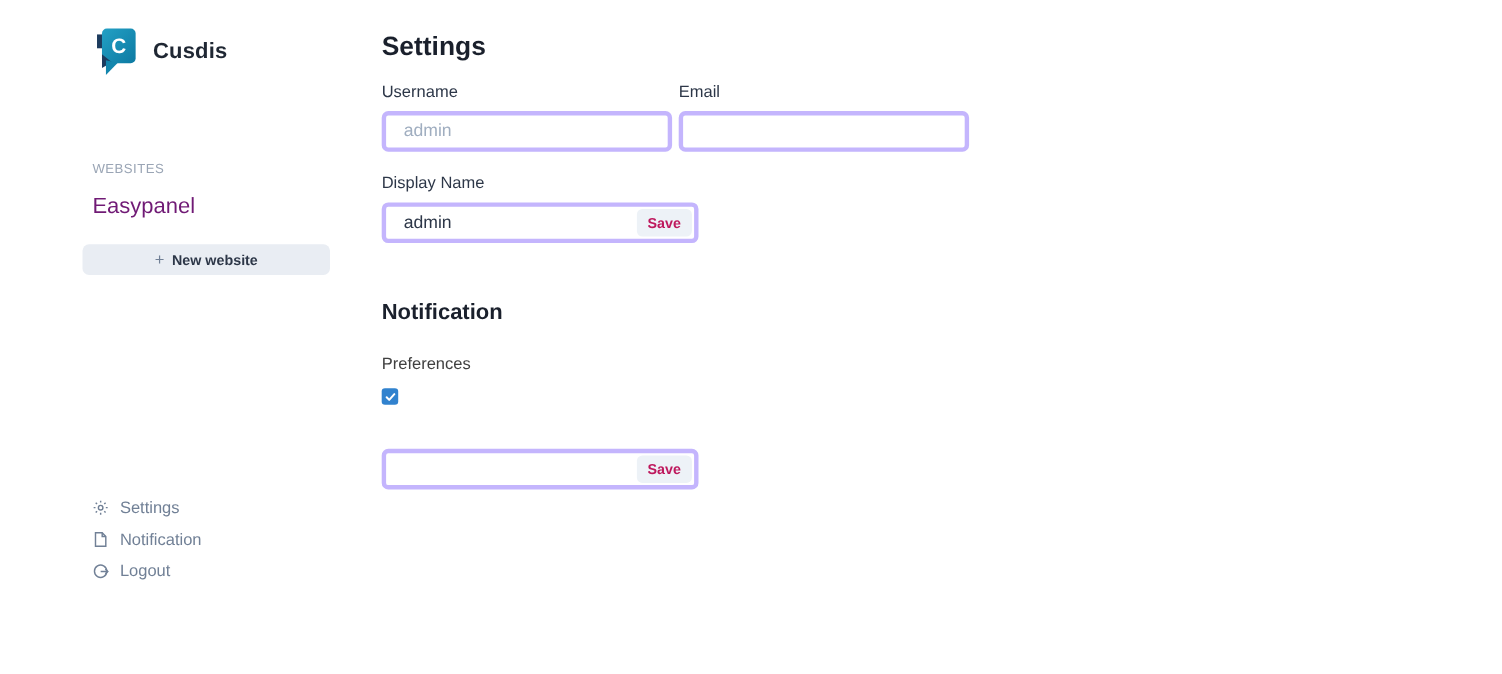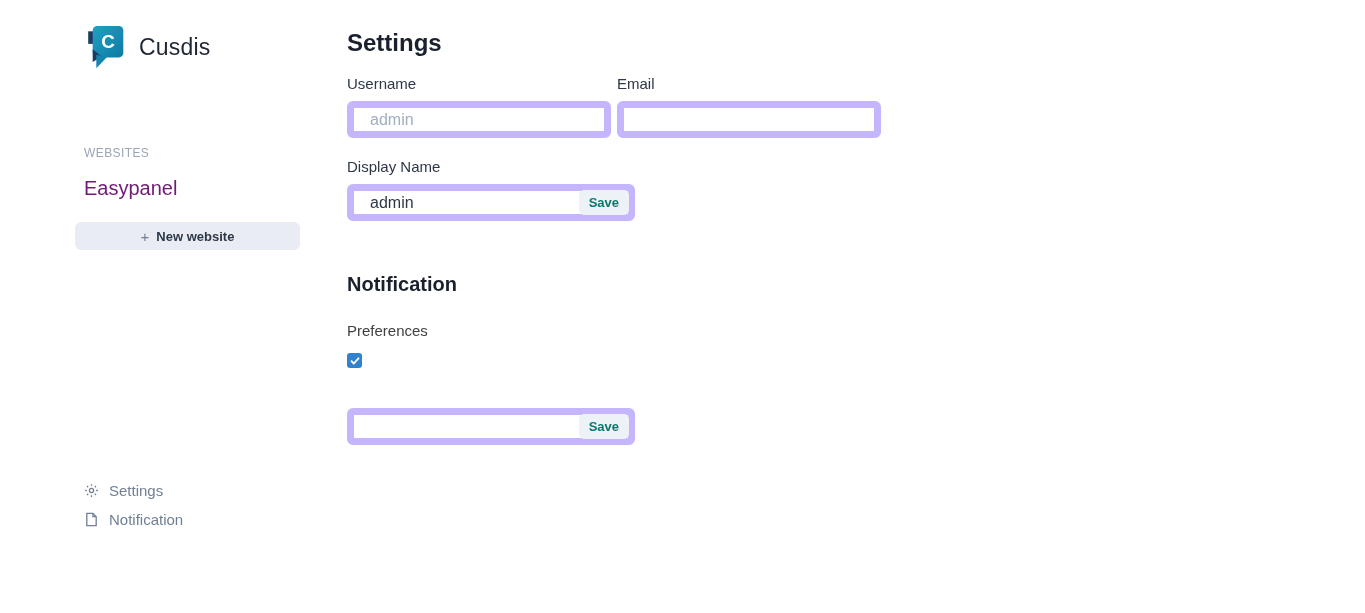--- a/index.html
+++ b/index.html
@@ -13,21 +13,21 @@
     width: 225px;
     margin-left: 75px;
     padding-top: 25px;
     padding-bottom: 85px;
     display: flex;
     flex-direction: column;
     flex-shrink: 0;
   }
   .logo-row { display: flex; align-items: center; gap: 11px; padding-left: 13px; }
   .logo-mark { width: 40px; height: 45px; display: block; }
-  .logo-text { font-size: 23px; font-weight: normal; color: #1f2733; letter-spacing: 0.2px; }
+  .logo-text { font-size: 20px; font-weight: bold; color: #1f2733; letter-spacing: 0.2px; }
 
   .websites-label {
     margin-top: 76px;
     padding-left: 9px;
     font-size: 12px;
     color: #9aa5b5;
     letter-spacing: 0.4px;
   }
   .website-item {
     margin-top: 17px;
@@ -80,21 +80,21 @@
 
   .fields-grid {
     margin-top: 19px;
     display: grid;
     grid-template-columns: 264px 264px;
     column-gap: 6px;
   }
   .text-input {
     width: 100%;
     height: 37px;
-    border: 7px solid #c4b5fd;
+    border: 4px solid #c4b5fd;
     border-radius: 6px;
     padding: 0 16px;
     font-family: inherit;
     font-size: 16px;
     color: #2d3748;
     outline: none;
     background: #fff;
   }
   .text-input::placeholder { color: #a0aec0; }
 
@@ -105,21 +105,21 @@
   .input-group .text-input { padding-right: 70px; }
   .save-btn {
     position: absolute;
     right: 6px;
     top: 6px;
     height: 25px;
     padding: 0 10px;
     border: none;
     border-radius: 5px;
     background: #edf2f7;
-    color: #0f766e;
+    color: #be185d;
     font-family: inherit;
     font-size: 13px;
     font-weight: bold;
     cursor: pointer;
   }
 
   .preferences-label { margin-top: 26px; font-size: 15px; color: #404040; }
   .checkbox-row { margin-top: 14px; display: flex; align-items: center; gap: 9px; cursor: pointer; }
   .checkbox-box {
     width: 15px; height: 15px;
@@ -172,20 +172,28 @@
         </svg>
         <span>Settings</span>
       </div>
       <div class="footer-item">
         <svg width="15" height="15" viewBox="0 0 16 16" fill="none" stroke="#718096" stroke-width="1.4">
           <path d="M3 1.5 H9.5 L13 5 V14.5 H3 Z"></path>
           <path d="M9.5 1.5 V5 H13"></path>
         </svg>
         <span>Notification</span>
       </div>
+      <div class="footer-item">
+        <svg width="15" height="15" viewBox="0 0 16 16" fill="none" stroke="#718096" stroke-width="1.4">
+          <path d="M14 8 A 6 6 0 1 1 14 7.6"></path>
+          <path d="M8 8 H15"></path>
+          <path d="M12.5 5.8 L15 8 L12.5 10.2"></path>
+        </svg>
+        <span>Logout</span>
+      </div>
     </nav>
   </aside>
 
   <main class="main">
     <h1 class="page-title">Settings</h1>
 
 
     <div class="fields-grid">
       <div>
         <div class="field-label">Username</div>

